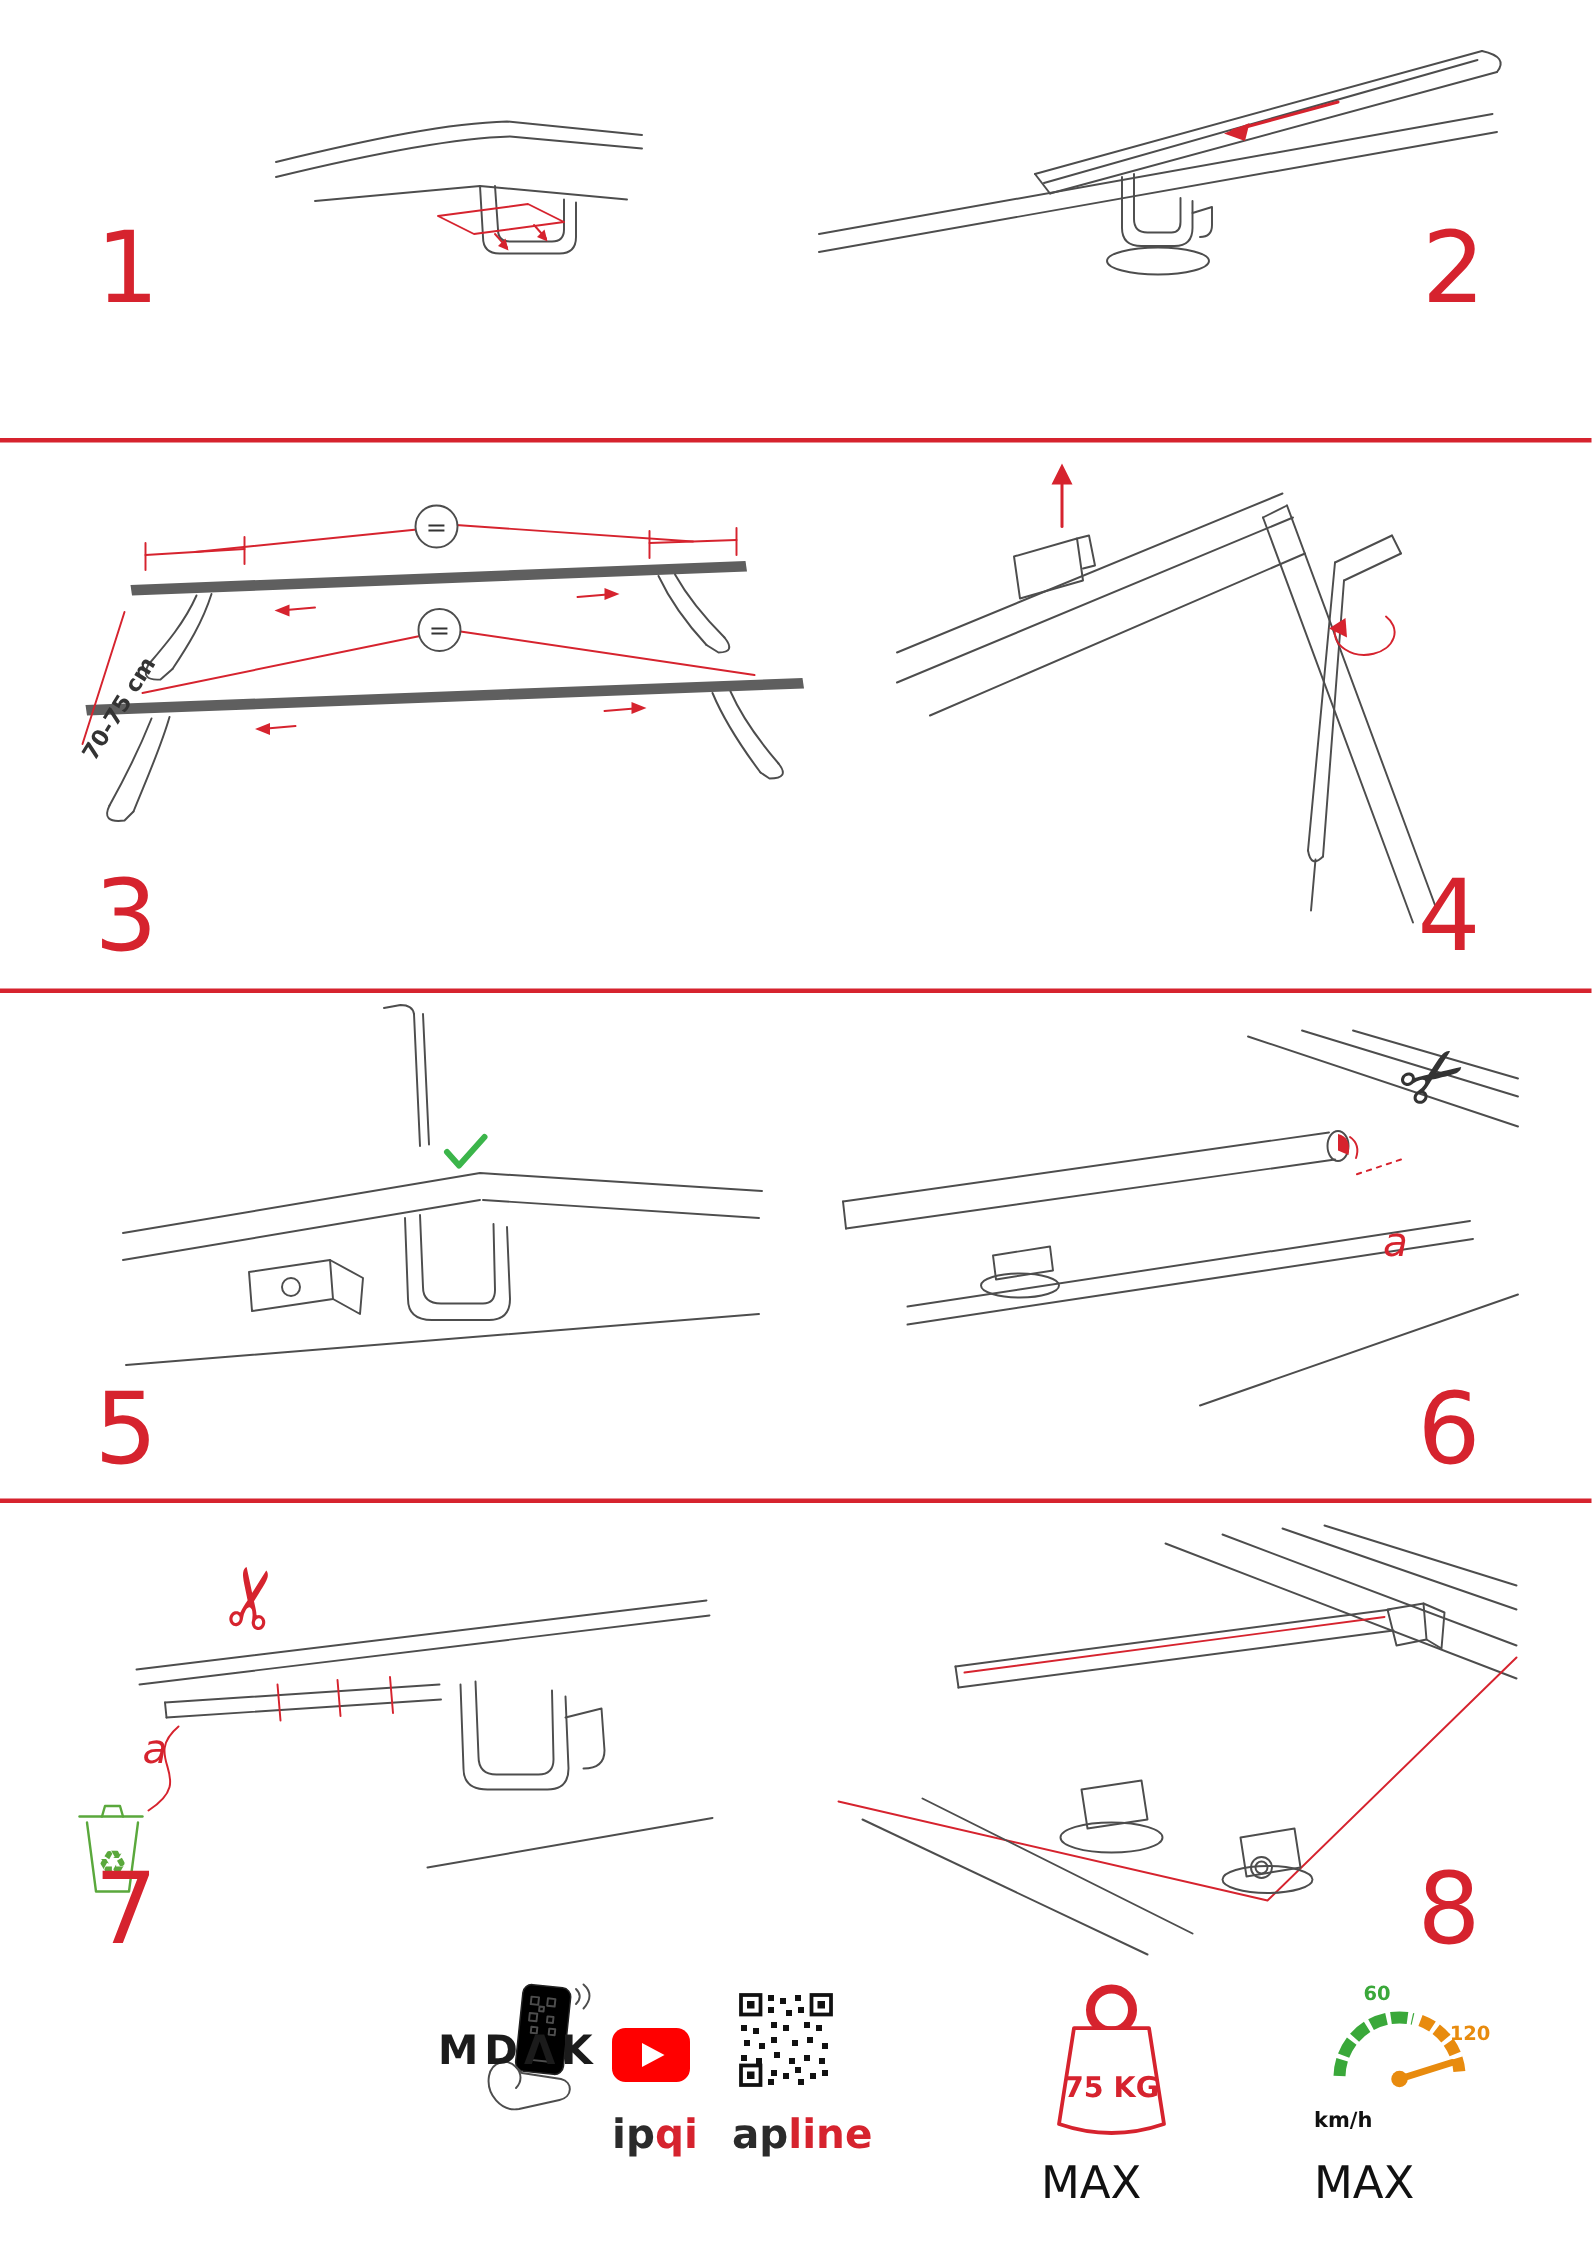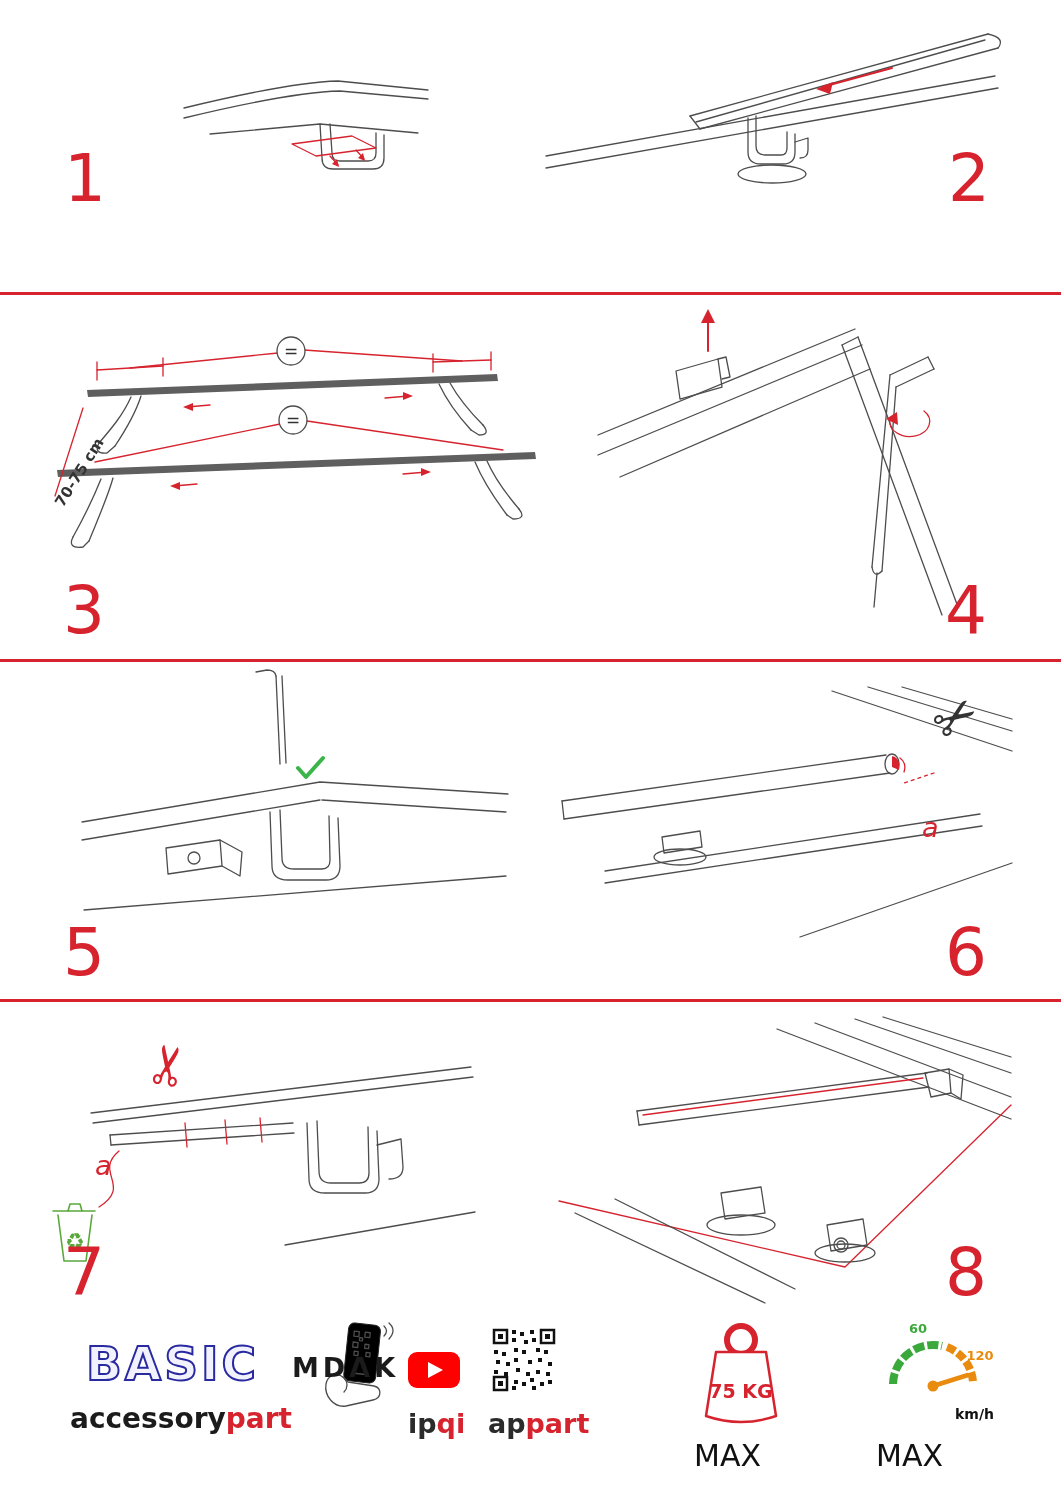--- a/index.html
+++ b/index.html
@@ -26,21 +26,21 @@
   svg.drawing .dashred { stroke:#d6232e; stroke-dasharray:3 4; }
   
   .basic-logo { position:absolute; font-size:47px; font-weight:bold; letter-spacing:3px;
                 color:#f2f2ff; -webkit-text-stroke:2px #2a2aa0; }
   .brandline { position:absolute; font-size:28px; font-weight:bold; color:#1b1b1b; }
   .brandline .accent { color:#d6232e; }
   .mdak { position:absolute; font-size:27px; font-weight:600; letter-spacing:4px; color:#1b1b1b; }
   .ipqi, .apline { position:absolute; font-size:27px; font-weight:600; color:#2b2b2b; }
   .ipqi .accent, .apline .accent { color:#d6232e;margin-top:16px; }
   .maxlabel { position:absolute; font-size:30px; color:#111; text-align:left; }
-  .kmh { position:absolute; font-size:14px; color:#111; text-align:right; font-weight:600; }
+  .kmh { position:absolute; font-size:14px; color:#111; text-align:left; font-weight:600; }
 </style>
 </head>
 <body>
 
 <div class="sheet">
 
   <svg class="drawing" style="left:180px;top:66px" width="250" height="178" viewBox="0 0 250 178">
     <path d="M4,42 C70,26 120,16 158,15 L248,24"></path>
     <path d="M4,52 C70,36 122,26 160,25 L248,33"></path>
     <path d="M30,68 L140,58 L238,67"></path>
@@ -238,22 +238,20 @@
     <ellipse cx="196" cy="210" rx="34" ry="10"></ellipse>
     <path d="M282,210 L318,204 L322,230 L286,236 Z"></path>
     <ellipse cx="300" cy="238" rx="30" ry="9"></ellipse>
     <circle cx="296" cy="230" r="7"></circle>
     <circle cx="296" cy="230" r="4"></circle>
     <path d="M30,198 L220,288"></path>
     <path d="M70,184 L250,274"></path>
   </svg>
   <div class="num" style="left:945px;top:1240px">8</div>
 
-  <div class="basic-logo" style="left:86px;top:1336px">BASIC</div>
-  <div class="brandline" style="left:70px;top:1402px"><span>accessory</span><span class="accent">part</span></div>
 
   <svg class="drawing" style="left:314px;top:1322px" width="80" height="90" viewBox="0 0 80 90">
     <g transform="rotate(6 48 32)">
       <rect x="32" y="2" width="32" height="58" rx="6" stroke="#222"></rect>
       <path fill="#222" stroke="none" d="M38,10h5v5h-5z M49,10h5v5h-5z M38,21h5v5h-5z M50,22h4v4h-4z M44,16h3v3h-3z M52,30h4v4h-4z M40,30h4v4h-4z"></path>
       <line x1="42" y1="52" x2="54" y2="52" stroke="#222"></line>
     </g>
     <path d="M70,4 q5,5 0,10" stroke="#222"></path>
     <path d="M75,1 q8,7 0,16" stroke="#222"></path>
     <path d="M12,62 C14,52 24,50 30,56 L34,60 L60,64 C68,66 68,76 59,78 L32,84 C20,86 10,74 12,62 Z" stroke="#222"></path>
@@ -270,21 +268,21 @@
   <svg class="abs" style="left:492px;top:1328px" width="64" height="64" viewBox="0 0 64 64">
     <rect x="0" y="0" width="64" height="64" fill="#ffffff"></rect>
     <rect x="2" y="2" width="13" height="13" fill="none" stroke="#111" stroke-width="2.5"></rect>
     <rect x="6" y="6" width="5" height="5" fill="#111"></rect>
     <rect x="49" y="2" width="13" height="13" fill="none" stroke="#111" stroke-width="2.5"></rect>
     <rect x="53" y="6" width="5" height="5" fill="#111"></rect>
     <rect x="2" y="49" width="13" height="13" fill="none" stroke="#111" stroke-width="2.5"></rect>
     <rect x="6" y="53" width="5" height="5" fill="#111"></rect>
     <path fill="#111" d="M20,2h4v4h-4z M28,4h4v4h-4z M38,2h4v4h-4z M20,10h4v4h-4z M32,12h4v4h-4z M40,10h4v4h-4z M22,20h4v4h-4z M30,22h4v4h-4z M44,20h4v4h-4z M52,22h4v4h-4z M2,22h4v4h-4z M10,24h4v4h-4z M4,32h4v4h-4z M14,34h4v4h-4z M22,30h4v4h-4z M36,32h4v4h-4z M46,30h4v4h-4z M56,34h4v4h-4z M2,42h4v4h-4z M12,44h4v4h-4z M24,40h4v4h-4z M34,44h4v4h-4z M44,42h4v4h-4z M54,44h4v4h-4z M22,52h4v4h-4z M30,54h4v4h-4z M38,50h4v4h-4z M48,54h4v4h-4z M56,52h4v4h-4z M20,58h4v4h-4z M40,58h4v4h-4z"></path>
   </svg>
-  <div class="apline" style="left:488px;top:1408px"><span>ap</span><span class="accent">part</span></div>
+  <div class="apline" style="left:488px;top:1408px"><span>ap</span><span class="accent">line</span></div>
 
   <svg class="abs" style="left:694px;top:1320px" width="94" height="112" viewBox="0 0 94 112">
     <circle cx="47" cy="20" r="14" fill="none" stroke="#d6232e" stroke-width="6"></circle>
     <path d="M22,32 L72,32 L82,96 Q47,108 12,96 Z" fill="#ffffff" stroke="#d6232e" stroke-width="2.5" stroke-linejoin="round"></path>
     <text x="47" y="78" font-size="19" font-weight="bold" text-anchor="middle" fill="#d6232e" font-family="DejaVu Sans, Liberation Sans, sans-serif">75 KG</text>
   </svg>
   <div class="maxlabel" style="left:694px;top:1438px;width:94px">MAX</div>
 
   <svg class="abs" style="left:876px;top:1320px" width="118" height="84" viewBox="0 0 118 84">
     <path d="M17,64 A40,40 0 0 1 66,26" fill="none" stroke="#3aa83a" stroke-width="8" stroke-dasharray="11 3"></path>

